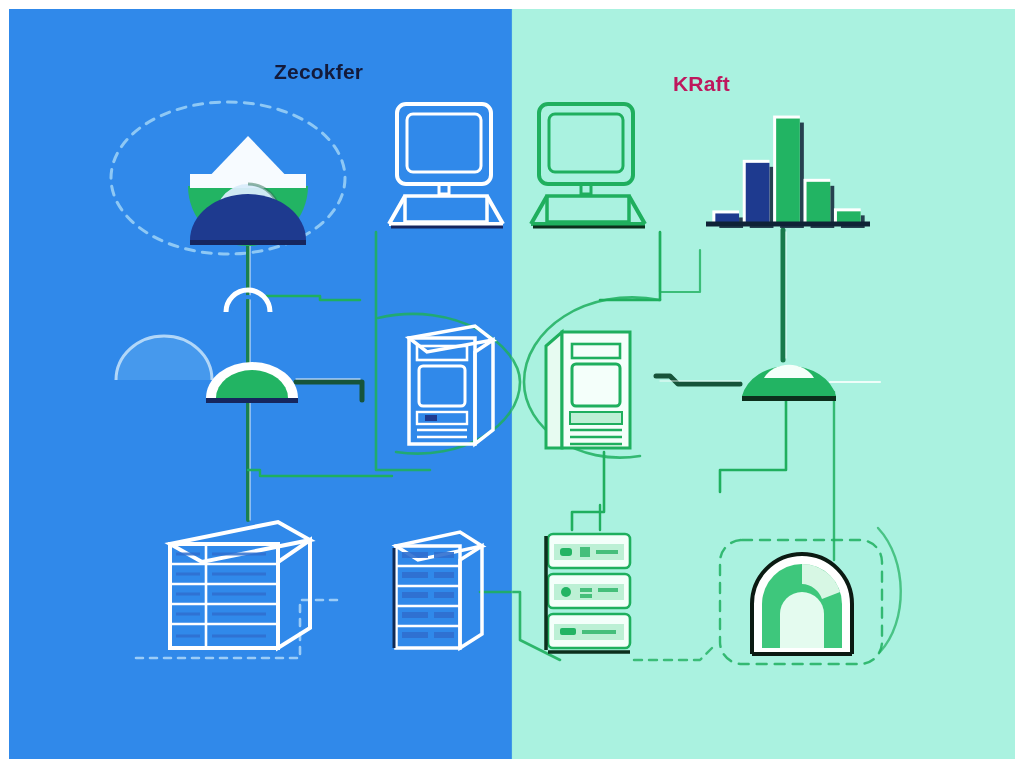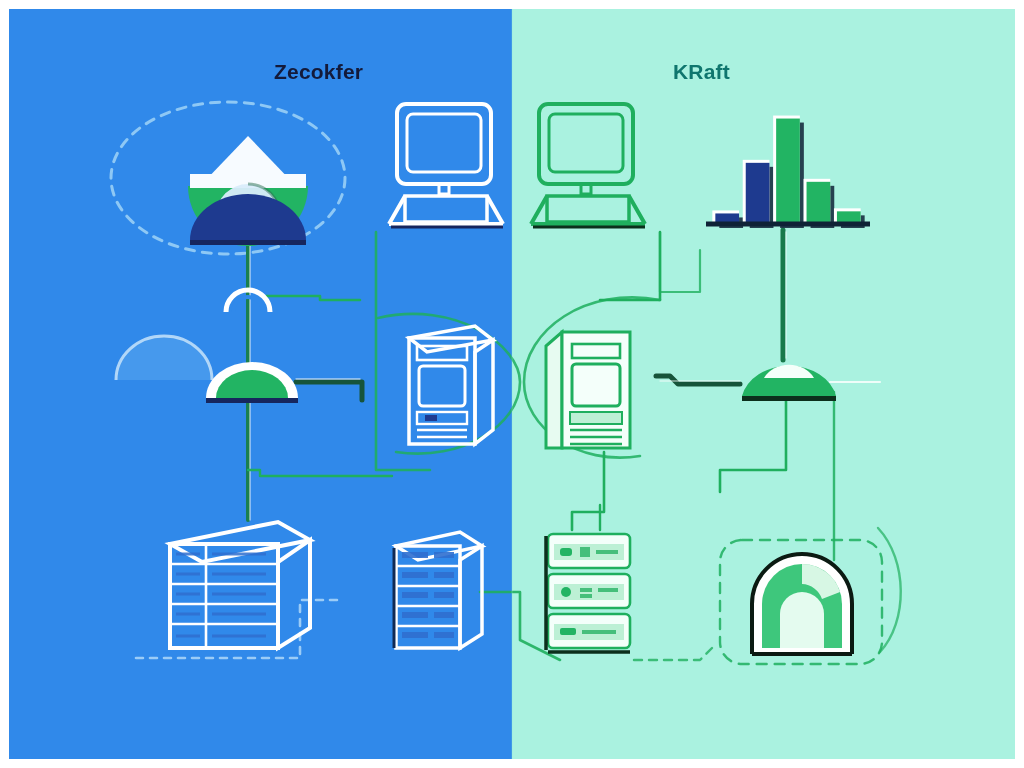--- a/index.html
+++ b/index.html
@@ -32,21 +32,21 @@
 
   
   .title{
     position:absolute;
     font-size:21px;
     font-weight:bold;
     letter-spacing:.2px;
     white-space:nowrap;
   }
   #title-left{left:274px;top:60px;color:#131a3a;}
-  #title-right{left:673px;top:60px;color:#0f766e;}
+  #title-right{left:673px;top:72px;color:#be185d;}
 
   
   .icon{position:absolute;}
   .icon svg{display:block;overflow:visible;}
 </style>
 </head>
 <body>
 
 <div id="stage">
 

